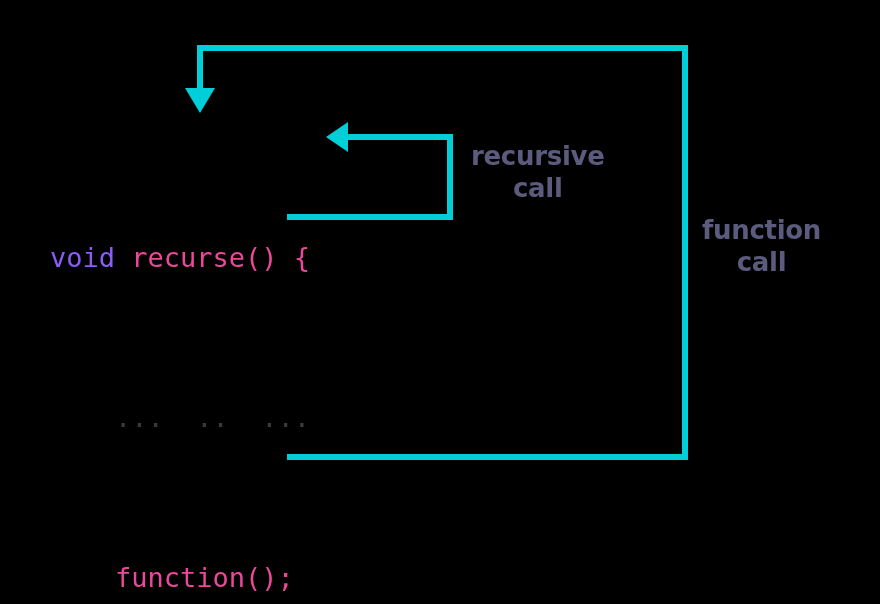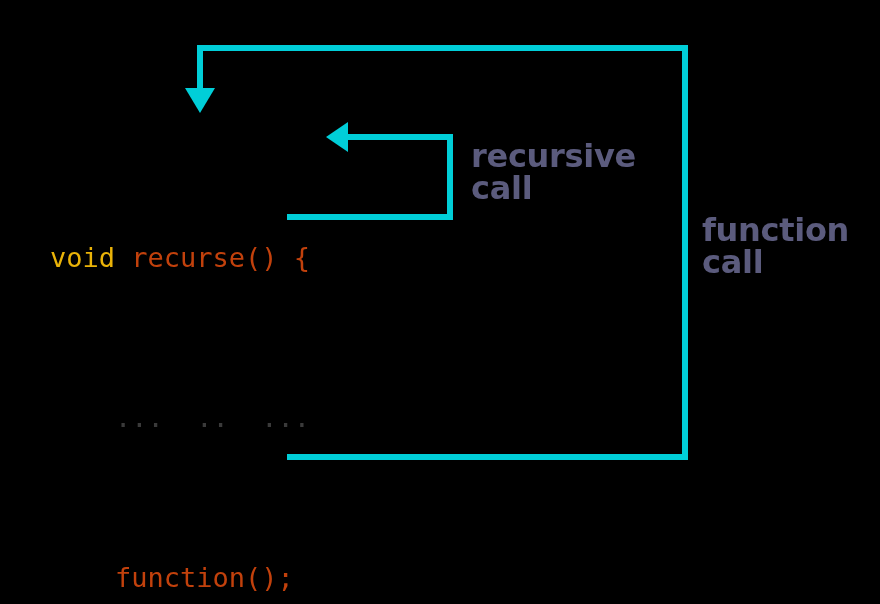--- a/index.html
+++ b/index.html
@@ -22,34 +22,35 @@
     left: 50px;
     top: 118px;
     font-family: "DejaVu Sans Mono", "Liberation Mono", monospace;
     font-size: 27px;
     line-height: 40px;
     white-space: pre;
     color: #4a4a4a;
     letter-spacing: 0px;
   }
   .code .line { height: 40px; white-space: pre; }
-  .kw { color: #eab308; }
-  .plain { color: #c2410c; }
+  .kw { color: #8b5cf6; }
+  .plain { color: #ec4899; }
   .dots { color: #3a3a3a; }
 
   
   .label {
     position: absolute;
     font-family: "DejaVu Sans", "Liberation Sans", sans-serif;
     font-weight: bold;
-    font-size: 32px;
+    font-size: 26px;
     line-height: 32px;
     color: #5b5b7d;
     letter-spacing: -0.3px;
     white-space: pre-line;
+    text-align: center;
   }
   #label-recursive { left: 471px; top: 140px; }
   #label-function  { left: 702px; top: 214px; }
 
   
   #arrows {
     position: absolute;
     left: 0; top: 0;
     width: 880px; height: 604px;
   }

